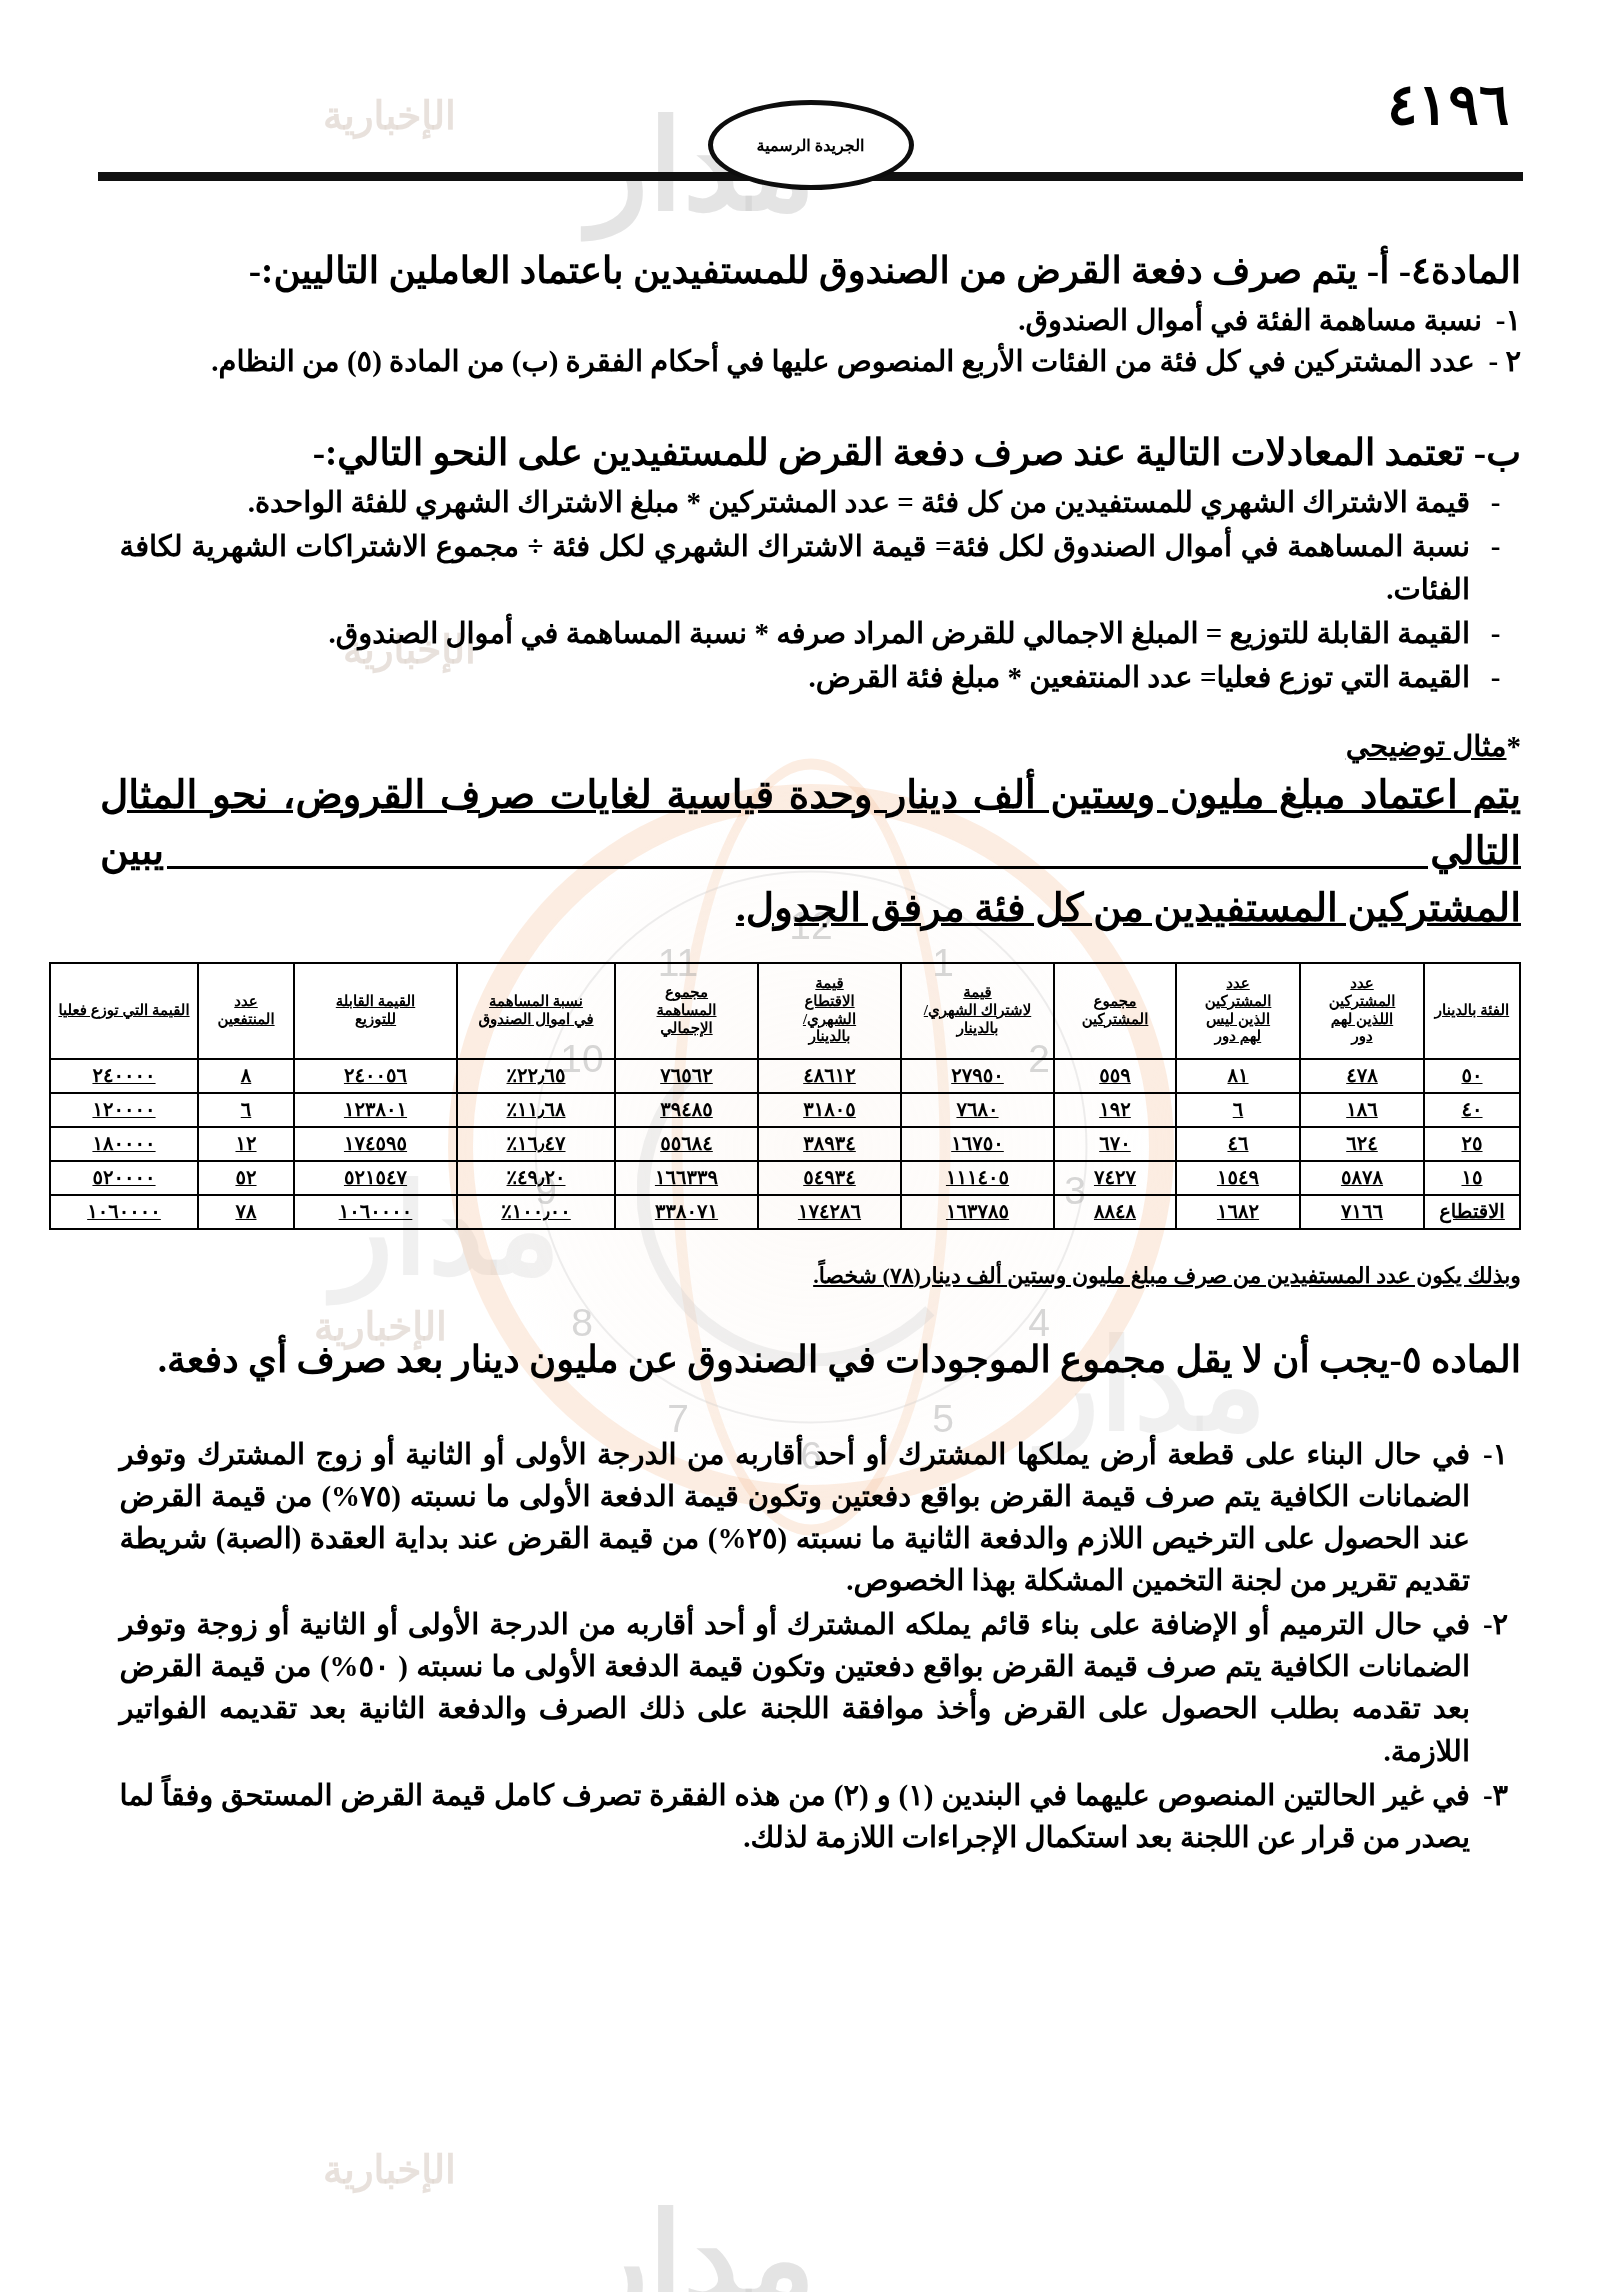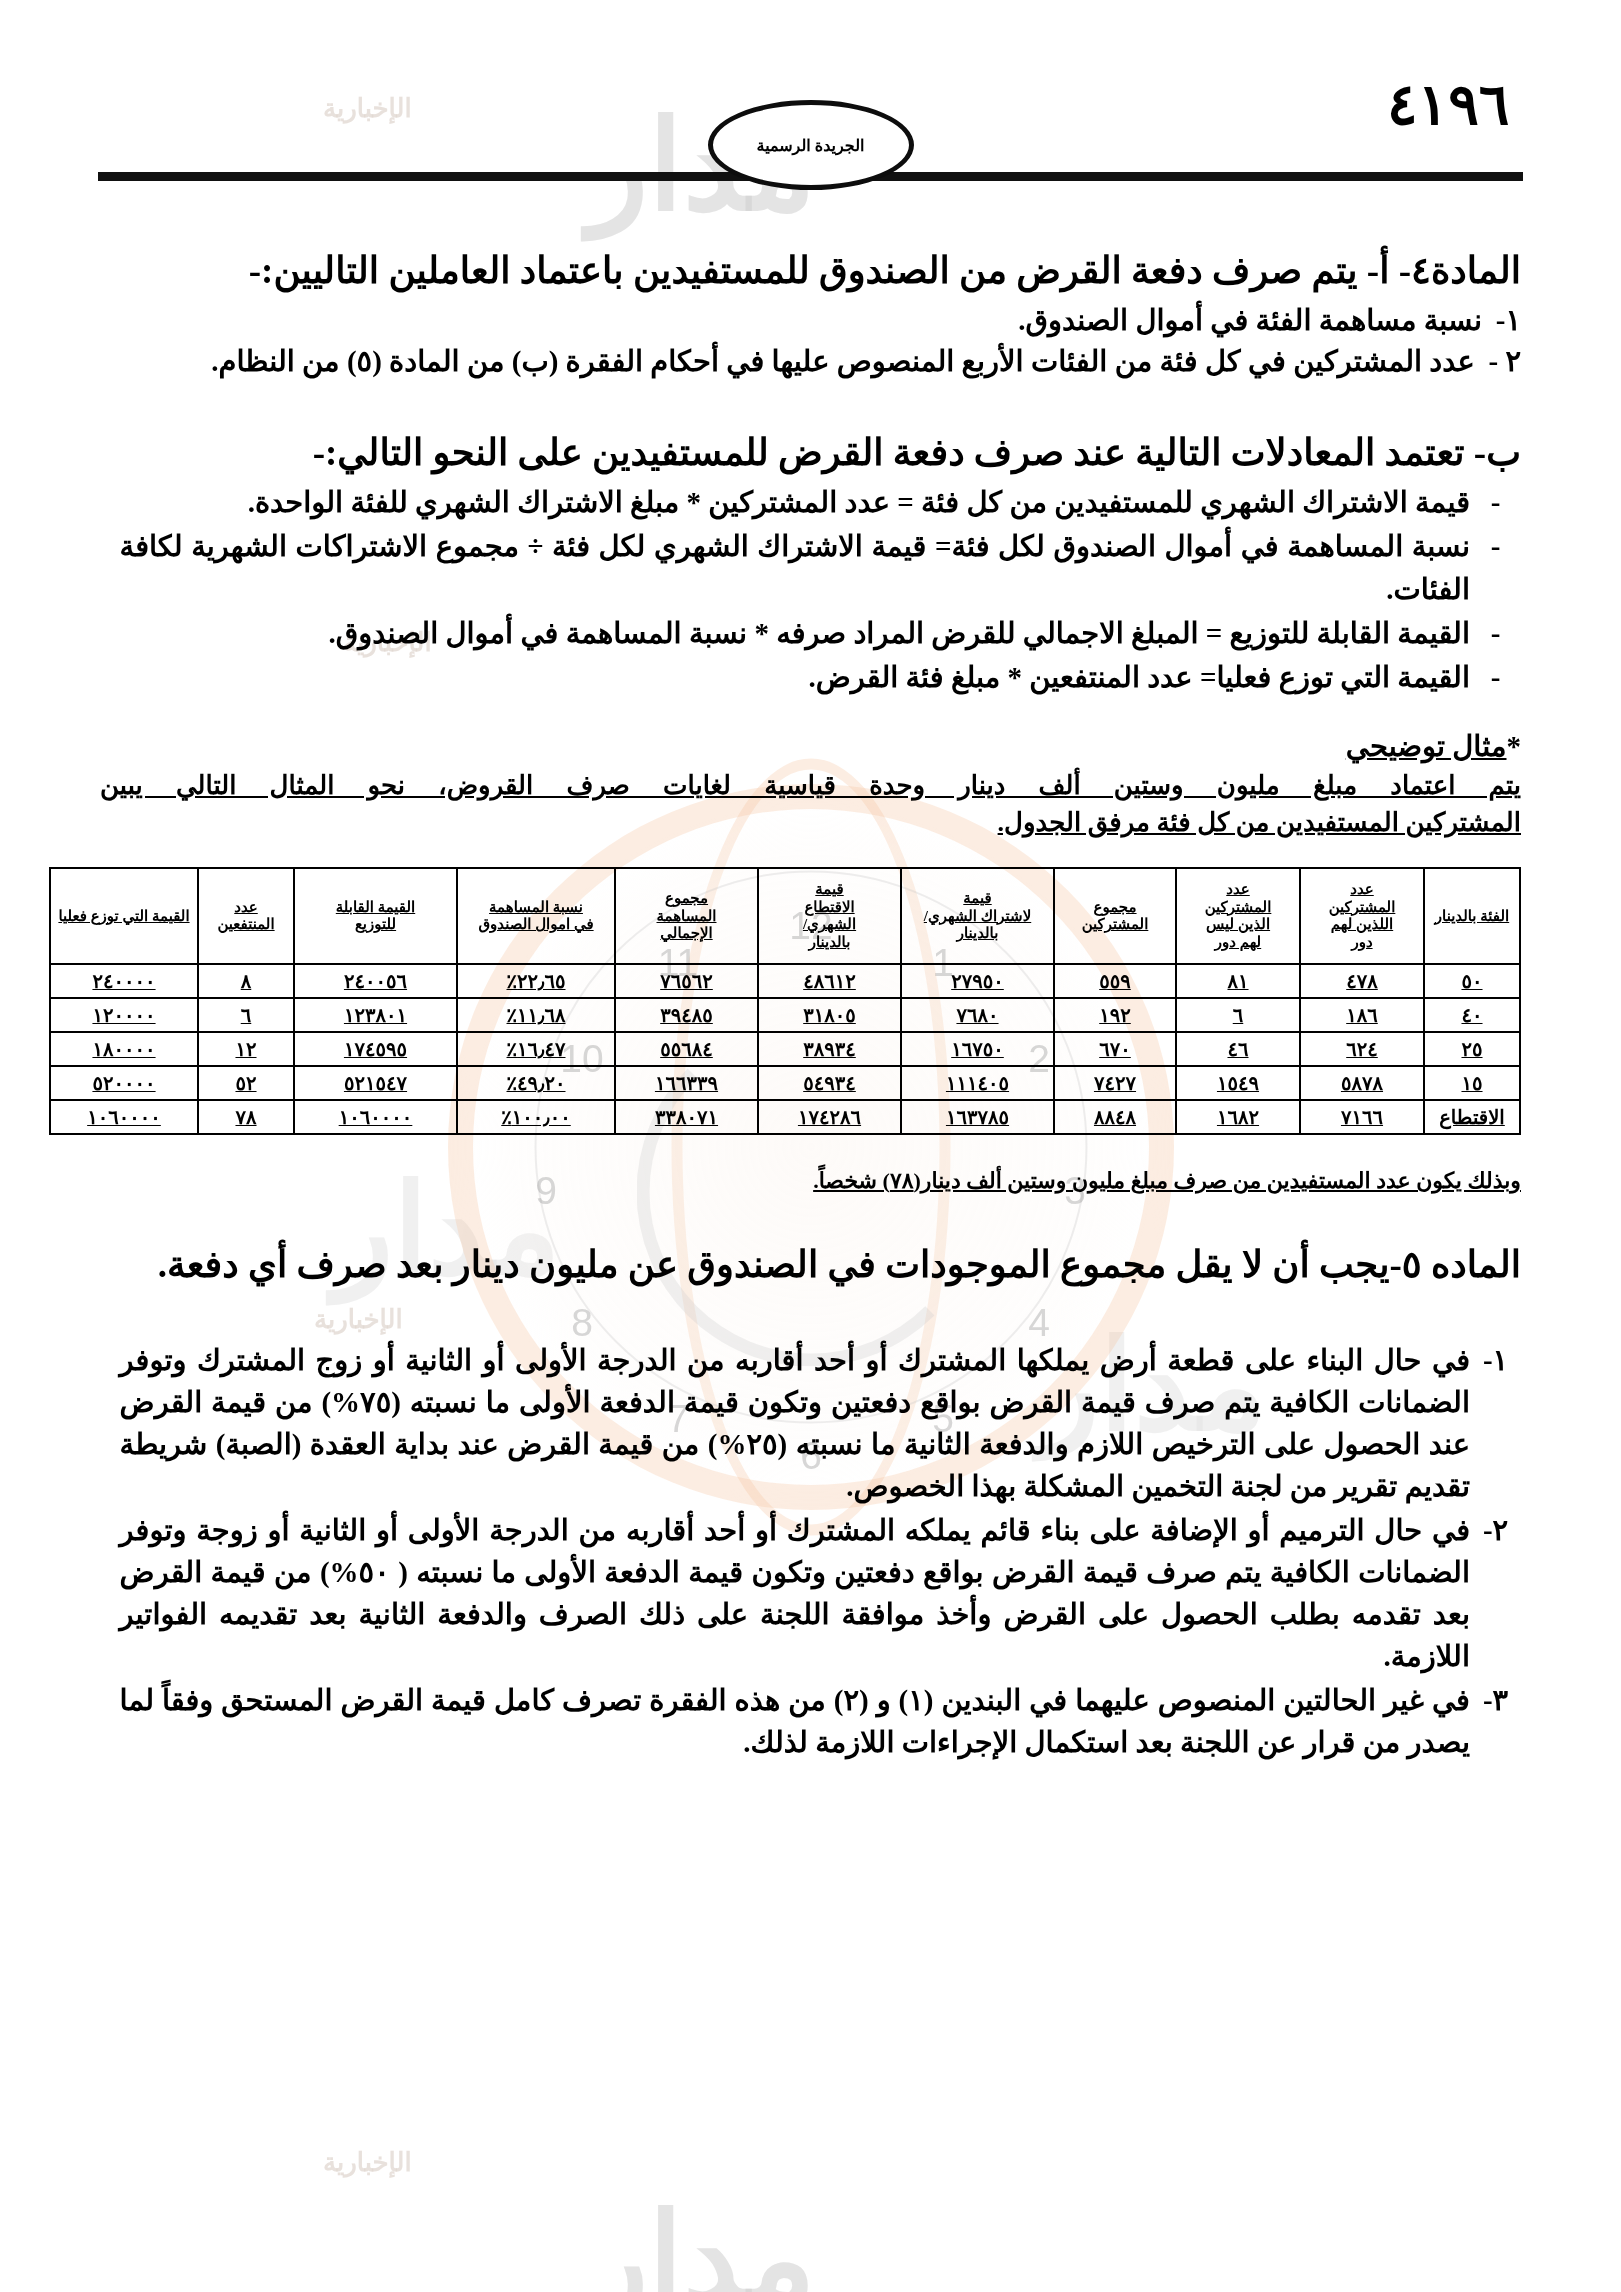--- a/index.html
+++ b/index.html
@@ -36,21 +36,21 @@
     position:absolute;left:50%;top:52%;transform:translate(-50%,-50%);
     width:323px;height:323px;border-radius:50%;
     border:13.7px solid rgba(205,205,205,.30);
     border-right-color:transparent;border-top-color:transparent;
   }
   .wm-text{
     position:absolute;font-family:"Liberation Sans",sans-serif;font-weight:bold;
     color:rgba(205,205,205,.55);white-space:nowrap;
   }
   .wm-madar{font-size:125px;letter-spacing:3.9px;}
-  .wm-akhbar{font-size:26px;letter-spacing:2px;color:rgba(224,215,208,.75);}
+  .wm-akhbar{font-size:39px;letter-spacing:2px;color:rgba(224,215,208,.75);}
 
   
   .page{position:relative;z-index:2;width:1621px;height:2293px;}
   .page-num{
     position:absolute;left:1387px;top:71px;
     font-size:57px;font-weight:bold;letter-spacing:2.9px;
     font-family:"Liberation Serif",serif;
   }
   .hrule{position:absolute;left:98px;right:98px;top:172px;height:8.8px;background:#111;}
   .gazette-oval{
@@ -78,21 +78,21 @@
   .row.justified .txt{text-align:justify;}
 
   .dash-row{display:flex;align-items:flex-start;font-size:29px;font-weight:bold;line-height:1.45;margin-bottom:2px;}
   .dash-row .mark{flex:0 0 51px;text-align:center;}
   .dash-row .txt{flex:1 1 auto;text-align:justify;text-align-last:right;padding-left:19.6px;}
 
   .example-head{font-size:29px;font-weight:bold;text-align:right;margin:0;}
   .example-head span{text-decoration:underline;}
 
   .example-body{
-    font-size:26px;font-weight:bold;line-height:1.45;
+    font-size:39px;font-weight:bold;line-height:1.45;
     text-align:justify;text-align-last:justify;text-decoration:underline;
   }
   .example-body.l2{text-align-last:right;}
 
   
   .tbl-wrap{margin:25.5px 0 0 0;}
   table.data{
     border-collapse:collapse;width:1404px;margin:0 auto;
     table-layout:fixed;direction:rtl;
   }

